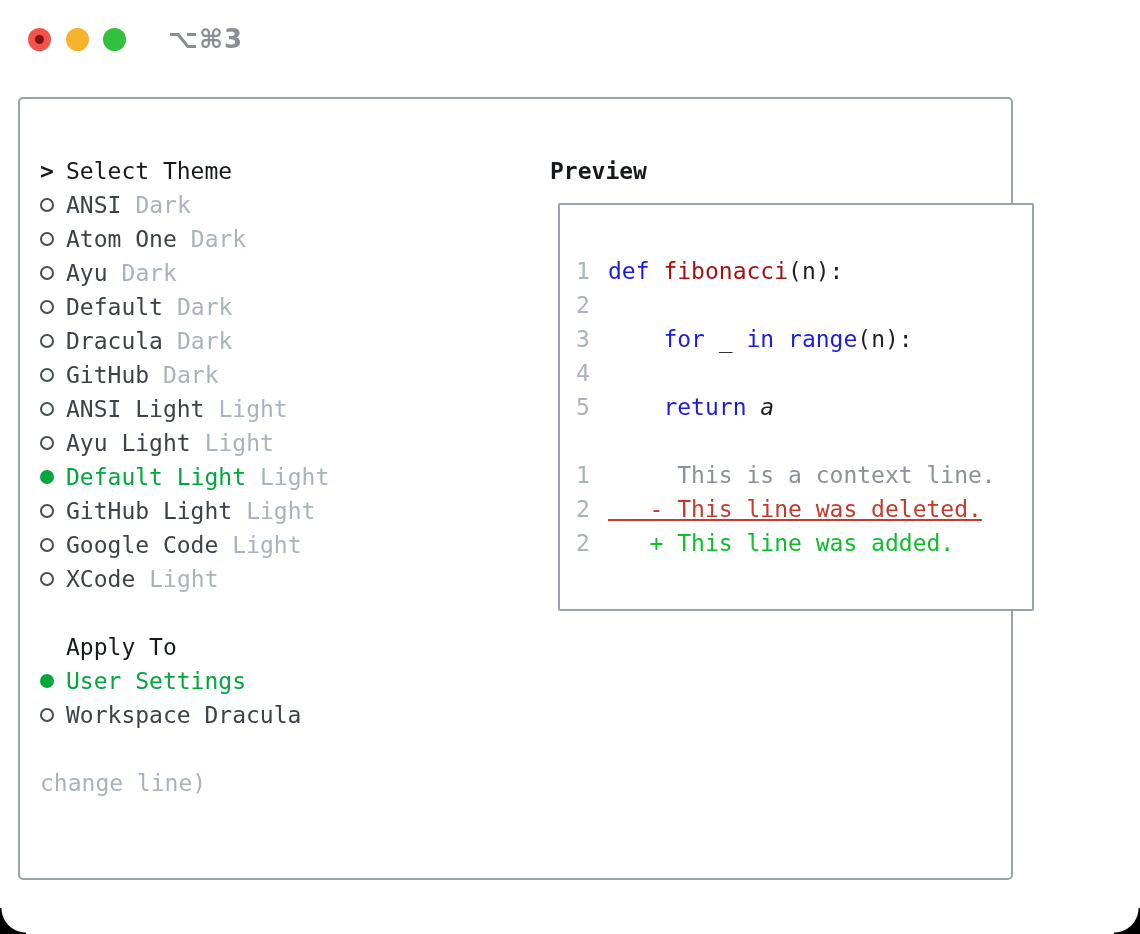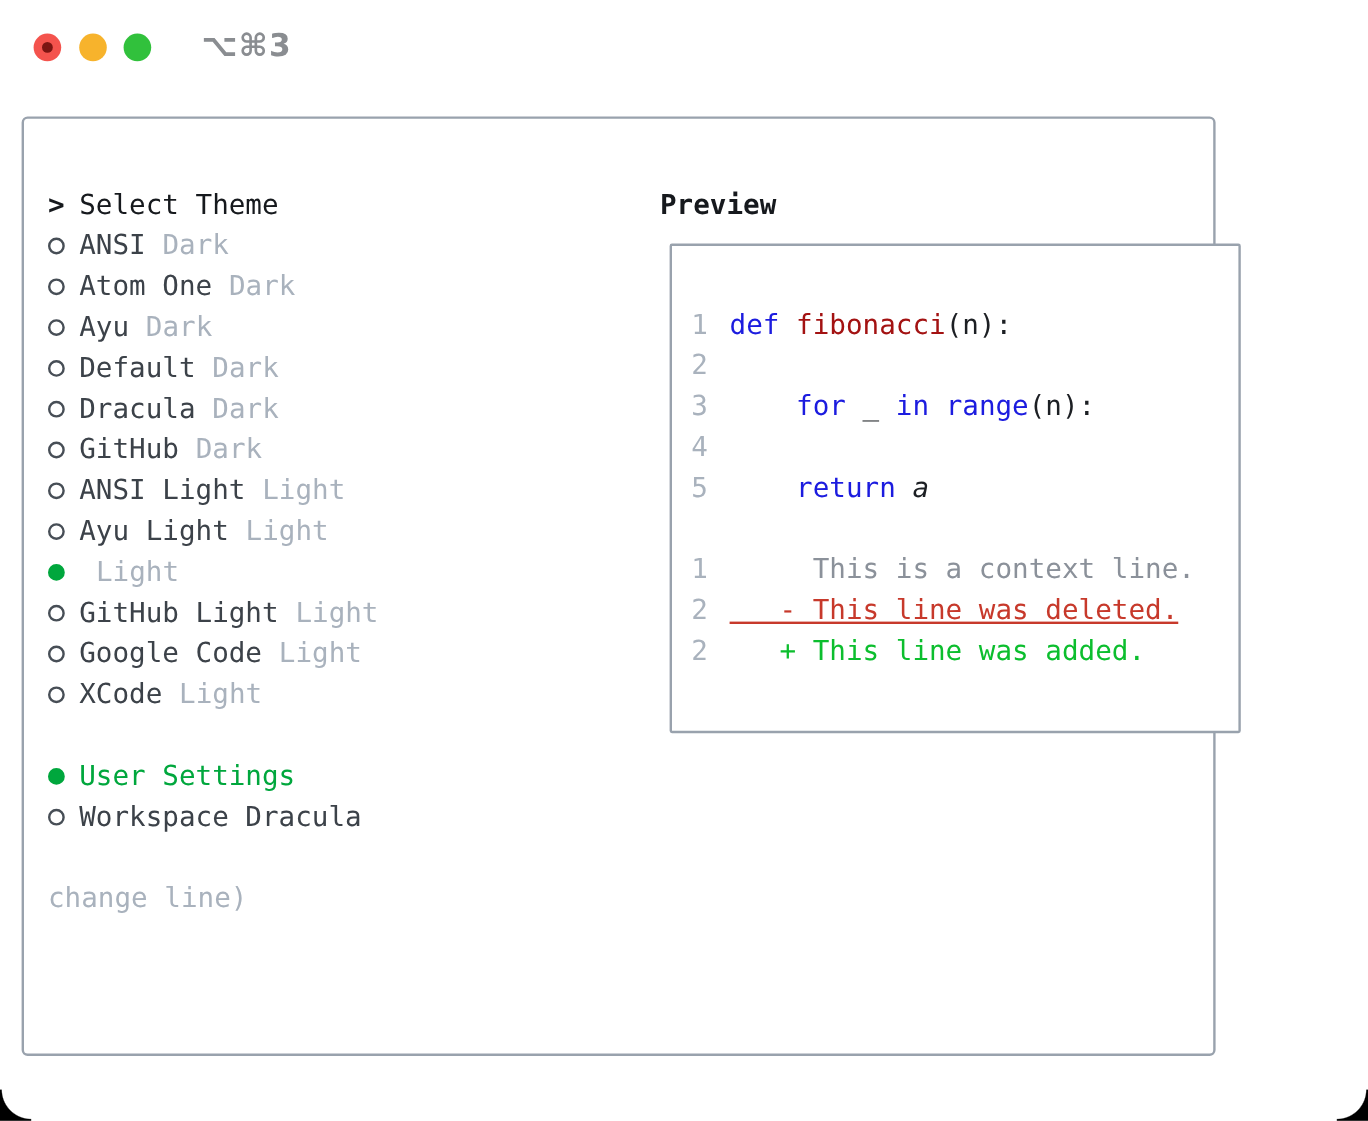--- a/index.html
+++ b/index.html
@@ -120,37 +120,41 @@
       <div class="row">
         <span class="marker"><span class="radio"></span></span>
         <span class="name">ANSI Light</span><span class="variant">Light</span>
       </div>
       <div class="row">
         <span class="marker"><span class="radio"></span></span>
         <span class="name">Ayu Light</span><span class="variant">Light</span>
       </div>
       <div class="row selected">
         <span class="marker"><span class="radio"></span></span>
-        <span class="variant">Light</span>
+        <span class="name">Default Light</span><span class="variant">Light</span>
       </div>
       <div class="row">
         <span class="marker"><span class="radio"></span></span>
         <span class="name">GitHub Light</span><span class="variant">Light</span>
       </div>
       <div class="row">
         <span class="marker"><span class="radio"></span></span>
         <span class="name">Google Code</span><span class="variant">Light</span>
       </div>
       <div class="row">
         <span class="marker"><span class="radio"></span></span>
         <span class="name">XCode</span><span class="variant">Light</span>
       </div>
 
       <div class="spacer"></div>
 
+      <div class="row">
+        <span class="marker"></span>
+        <span class="h2text">Apply To</span>
+      </div>
       <div class="row selected">
         <span class="marker"><span class="radio"></span></span>
         <span class="label">User Settings</span>
       </div>
       <div class="row">
         <span class="marker"><span class="radio"></span></span>
         <span class="label">Workspace Dracula</span>
       </div>
 
       <div class="spacer"></div>

